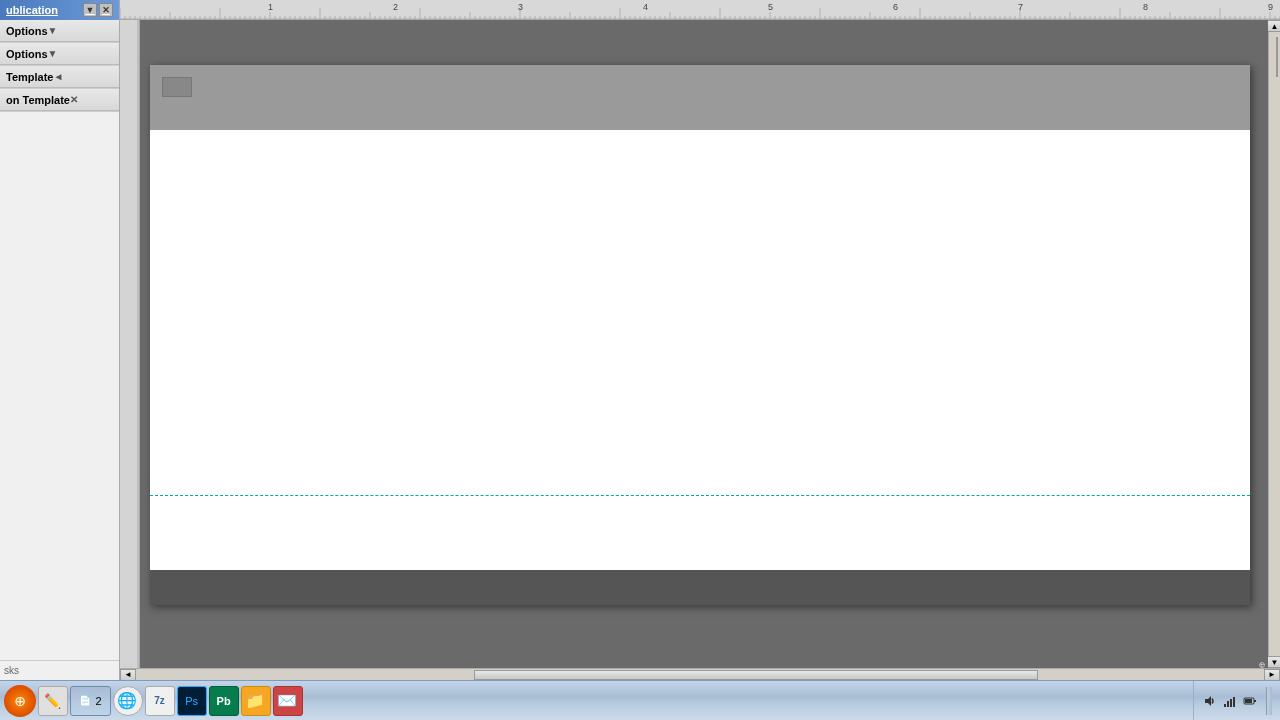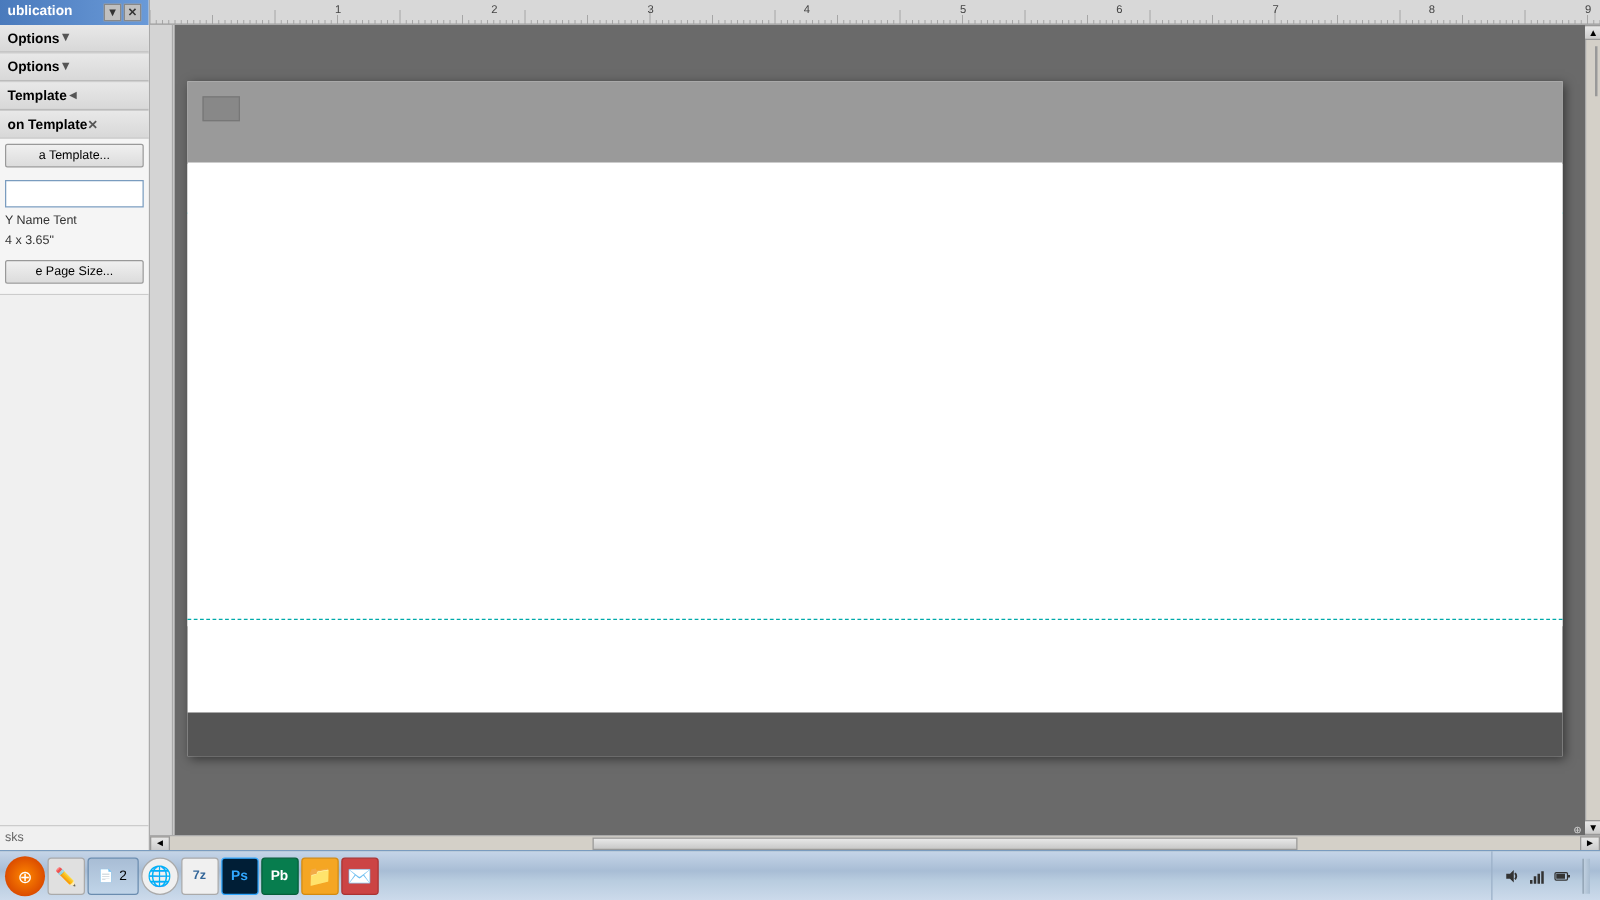--- a/index.html
+++ b/index.html
@@ -85,23 +85,24 @@
       overflow: hidden;
     }
 
     .panel-title-bar {
       background: linear-gradient(to right, #4a7abc, #6a9ad8);
       color: white;
       padding: 3px 6px;
       font-size: 11px;
       font-weight: bold;
       display: flex;
-      align-items: flex-start;
+      align-items: center;
       justify-content: space-between;
       height: 20px;
+      text-decoration: underline;
     }
 
     .panel-title-bar .title-controls {
       display: flex;
       gap: 2px;
     }
 
     .title-btn {
       width: 14px;
       height: 14px;
@@ -316,38 +317,20 @@
       <div class="section-header">
         <span>Template</span>
         <span class="expand-icon">◄</span>
       </div>
     </div>
 
     <div class="panel-section">
       <div class="section-header">
         <span>on Template</span>
         <span class="expand-icon">✕</span>
-      </div>
-      <div class="section-content">
-        
-        <button class="panel-button">a Template...</button>
-
-        <div style="height: 6px;"></div>
-
-        
-        <input type="text" class="panel-input" style="">
-
-        
-        <div class="panel-info">Y Name Tent</div>
-        <div class="panel-info">4 x 3.65"</div>
-
-        <div style="height: 6px;"></div>
-
-        
-        <button class="panel-button">e Page Size...</button>
       </div>
     </div>
 
     <div class="panel-footer">
       <span>sks</span>
     </div>
   </div>
 
   <div class="main-area">
 
@@ -705,21 +688,21 @@
     </div>
 
     <div class="taskbar-app-icon" style="background:#f0f0f0;border:1px solid #aaa;border-radius:50%;width:30px;height:30px;">
       <span style="font-size:16px;">🌐</span>
     </div>
 
     <div class="taskbar-app-icon" style="background:#f0f0f0;border:1px solid #aaa;border-radius:3px;width:30px;height:30px;font-weight:bold;font-size:10px;color:#336699;">
       <span>7z</span>
     </div>
 
-    <div class="taskbar-app-icon" style="background:#001e36;border:1px solid #31a8ff;border-radius:3px;width:30px;height:30px;font-weight:bold;font-size:11px;color:#31a8ff;">
+    <div class="taskbar-app-icon" style="background:#001e36;border:1px solid #31a8ff;border-radius:3px;width:30px;height:30px;font-weight:normal;font-size:11px;color:#31a8ff;">
       <span>Ps</span>
     </div>
 
     <div class="taskbar-app-icon" style="background:#077d4e;border:1px solid #055f3a;border-radius:3px;width:30px;height:30px;font-weight:bold;font-size:11px;color:white;">
       <span>Pb</span>
     </div>
 
     <div class="taskbar-app-icon" style="background:#f5a623;border:1px solid #d48a10;border-radius:3px;width:30px;height:30px;">
       <span style="font-size:16px;">📁</span>
     </div>

